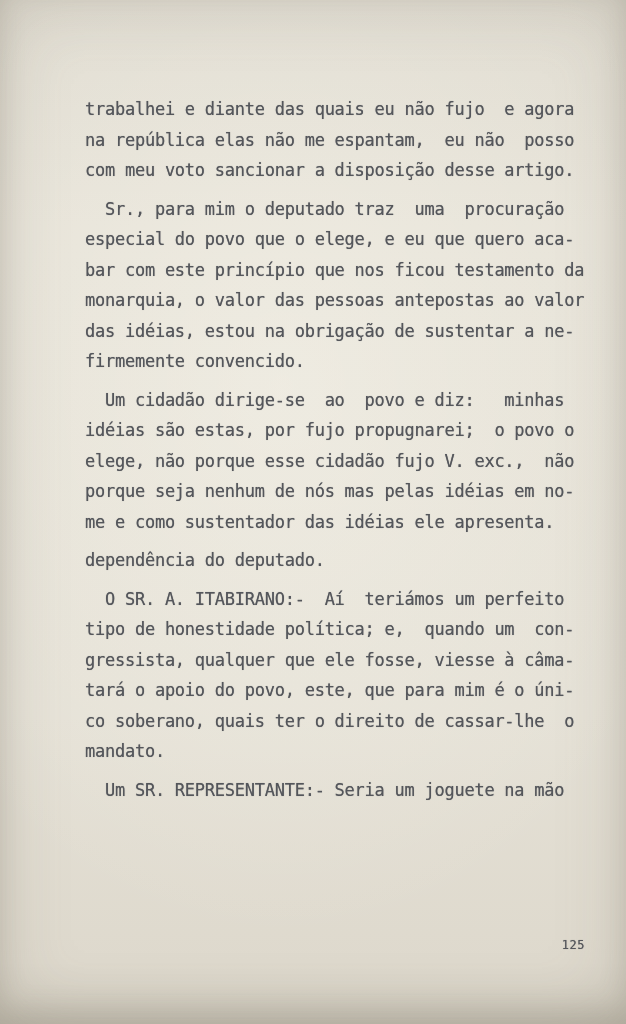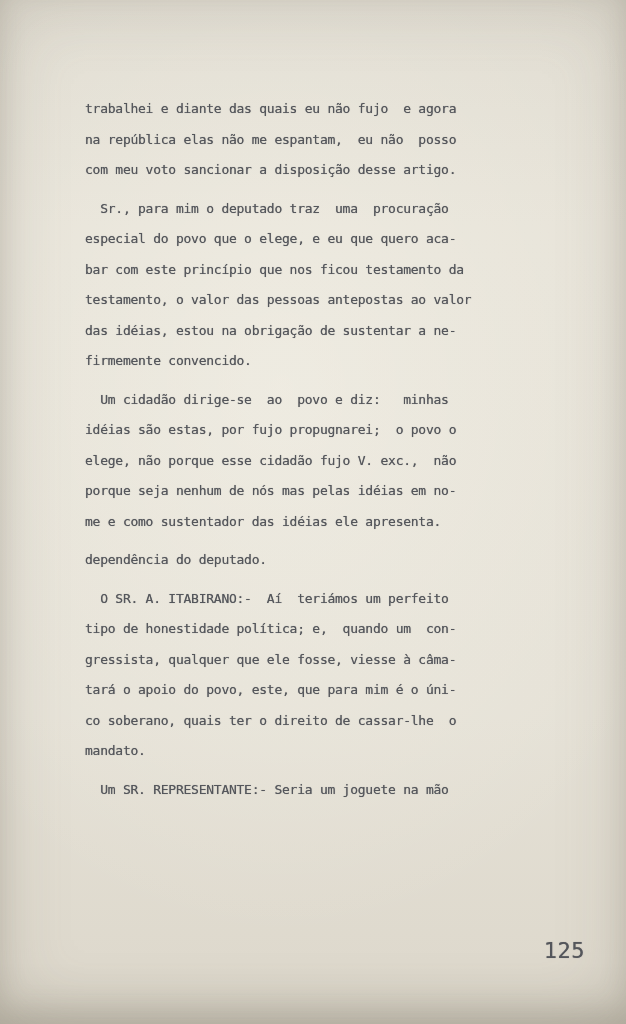--- a/index.html
+++ b/index.html
@@ -22,53 +22,53 @@
   }
   .text-block {
     position: absolute;
     left: 85px;
     top: 94px;
     width: 500px;
   }
   .para + .para { margin-top: 8px; }
   .line {
     white-space: pre;
-    font-size: 13px;
+    font-size: 17px;
     line-height: 30.5px;
     letter-spacing: -0.25px;
     text-shadow: 0 0 0.7px rgba(84,86,91,0.75);
   }
   .u {
     text-decoration: underline;
     text-underline-offset: 3px;
   }
   .page-number {
     position: absolute;
     top: 938px;
     right: 41px;
-    font-size: 22px;
+    font-size: 12px;
     letter-spacing: 0.5px;
     text-shadow: 0 0 0.7px rgba(84,86,91,0.75);
   }
 </style>
 </head>
 <body>
 
 <div class="page">
   <div class="text-block" id="text-block">
       <div class="para">
         <div class="line"><span>trabalhei e diante das quais eu não fujo  e agora</span></div>
         <div class="line"><span>na república elas não me espantam,  eu não  posso</span></div>
         <div class="line"><span>com meu voto sancionar a disposição desse artigo.</span></div>
       </div>
       <div class="para">
         <div class="line"><span>  Sr., para mim o deputado traz  uma  procuração</span></div>
         <div class="line"><span>especial do povo que o elege, e eu que quero aca-</span></div>
         <div class="line"><span>bar com este princípio que nos ficou testamento da</span></div>
-        <div class="line"><span>testamento, o valor das pessoas antepostas ao valor</span></div>
+        <div class="line"><span>monarquia, o valor das pessoas antepostas ao valor</span></div>
         <div class="line"><span>das idéias, estou na obrigação de sustentar a ne-</span></div>
         <div class="line"><span>firmemente convencido.</span></div>
       </div>
       <div class="para">
         <div class="line"><span>  Um cidadão dirige-se  ao  povo e diz:   minhas</span></div>
         <div class="line"><span>idéias são estas, por fujo propugnarei;  o povo o</span></div>
         <div class="line"><span>elege, não porque esse cidadão fujo V. exc.,  não</span></div>
         <div class="line"><span>porque seja nenhum de nós mas pelas idéias em no-</span></div>
         <div class="line"><span>me e como sustentador das idéias ele apresenta.</span></div>
       </div>

